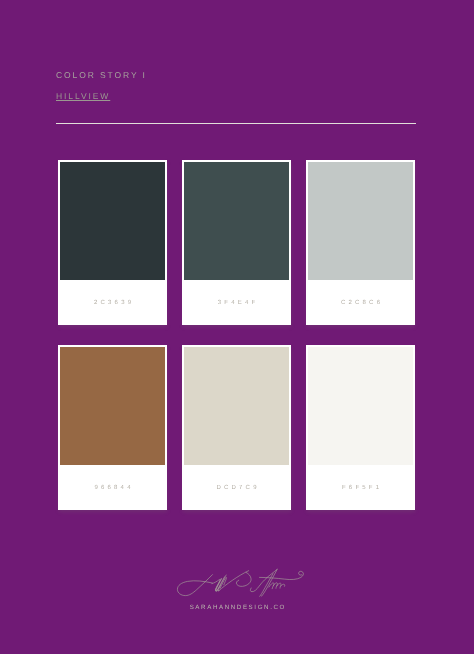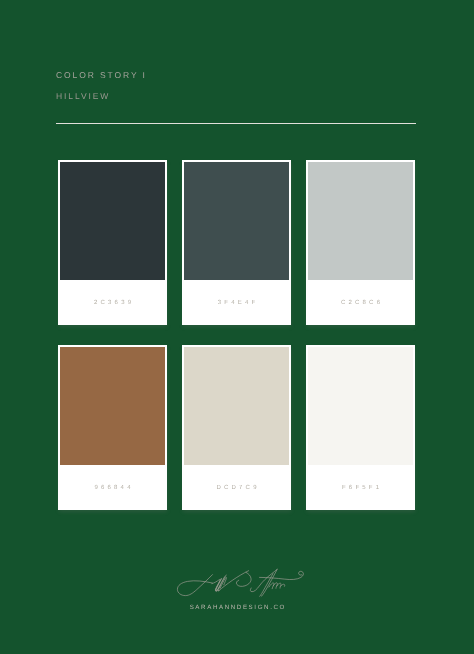--- a/index.html
+++ b/index.html
@@ -1,23 +1,23 @@
 <!DOCTYPE html>
 <html><head>
 <meta charset="utf-8">
 <style>
   html,body{margin:0;padding:0;}
   body{width:474px;height:654px;overflow:hidden;background:#f1f0ee;
        font-family:"Liberation Sans",sans-serif;
        -webkit-font-smoothing:antialiased;text-rendering:geometricPrecision;}
-  .page{position:relative;transform:translateZ(0);width:474px;height:654px;background:#14532d;}
+  .page{position:relative;transform:translateZ(0);width:474px;height:654px;background:#701a75;}
   .kicker{position:absolute;left:56px;top:70.7px;font-size:8.5px;letter-spacing:1.9px;
           color:#a7a49d;white-space:nowrap;line-height:1;}
   .title{position:absolute;left:56px;top:92.3px;font-size:8.5px;letter-spacing:1.9px;
-         color:#9b9890;white-space:nowrap;line-height:1;}
+         color:#9b9890;white-space:nowrap;line-height:1;text-decoration:underline;}
   .rule{position:absolute;left:56px;top:123px;width:360px;height:1px;background:#e1dfda;}
   .grid{position:absolute;left:58px;top:160px;width:357px;}
   .row{display:flex;justify-content:space-between;}
   .row+.row{margin-top:20px;}
   .card{width:109px;height:165px;background:#fff;
         box-shadow:0 2px 4px -0.5px rgba(120,118,112,.22);display:flex;flex-direction:column;}
   .sw{height:118px;margin:2px 2px 0 2px;}
   .hex{flex:1;display:flex;align-items:center;justify-content:center;
        font-size:6px;letter-spacing:3.2px;text-indent:3.2px;color:#b3aea4;
        padding-bottom:0px;}

